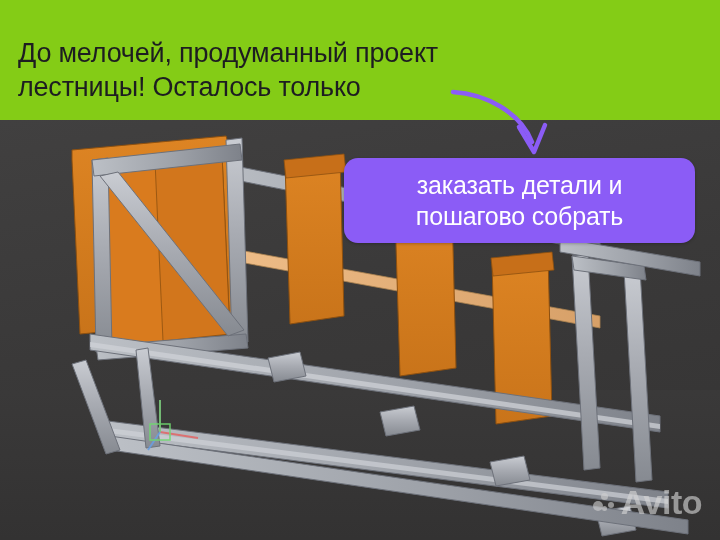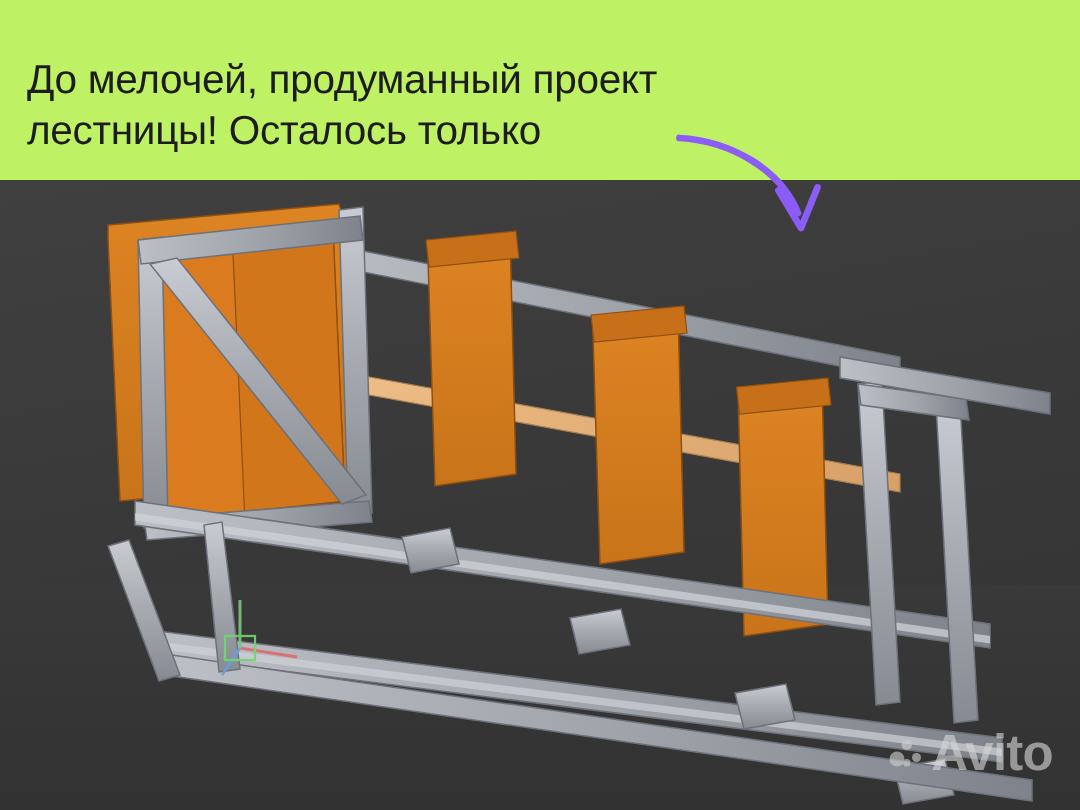--- a/index.html
+++ b/index.html
@@ -6,21 +6,21 @@
   body{
     width:720px;height:540px;overflow:hidden;
     font-family:"Liberation Sans","DejaVu Sans",sans-serif;
     background:#ffffff;
   }
   .stage{position:relative;width:720px;height:540px;overflow:hidden;background:#fdfdfd;}
 
   
   .headline-band{
     position:absolute;left:0;top:0;width:720px;height:120px;
-    background:#bef264;
+    background:#84cc16;
   }
   .headline{
     position:absolute;left:18px;top:36px;width:470px;
     color:#1d1d21;
     font-size:27px;line-height:34px;font-weight:400;
     letter-spacing:-0.2px;white-space:pre-line;
   }
 
   
   .photo{
@@ -181,20 +181,24 @@
         <rect x="150" y="304" width="20" height="16" fill="none" stroke="#6fd96f" stroke-width="1.5"></rect>
       </g>
     </svg>
   </div>
 
   <svg class="arrow" viewBox="0 0 720 540">
     <path d="M453,92 C486,94 520,112 532,142" fill="none" stroke="#8b5cf6" stroke-width="4.5" stroke-linecap="round"></path>
     <path d="M519,127 L534,152 L545,125" fill="none" stroke="#8b5cf6" stroke-width="4.5" stroke-linecap="round" stroke-linejoin="round"></path>
   </svg>
 
+  <div class="callout">
+    <div class="callout-text">заказать детали и
+пошагово собрать</div>
+  </div>
 
   <div class="watermark">
     <span class="wm-dots">
       <i></i>
         <i></i>
         <i></i>
         <i></i>
     </span>
     <span class="wm-text">Avito</span>
   </div>

